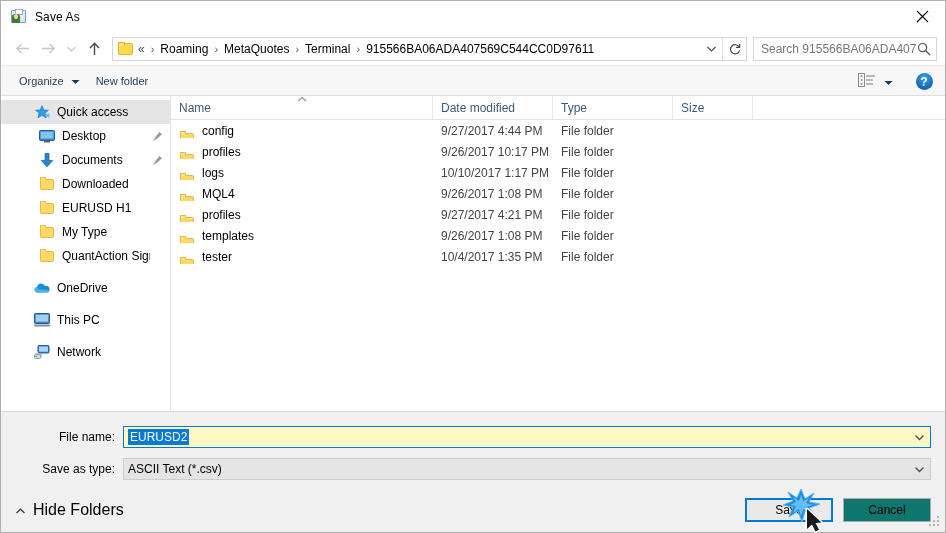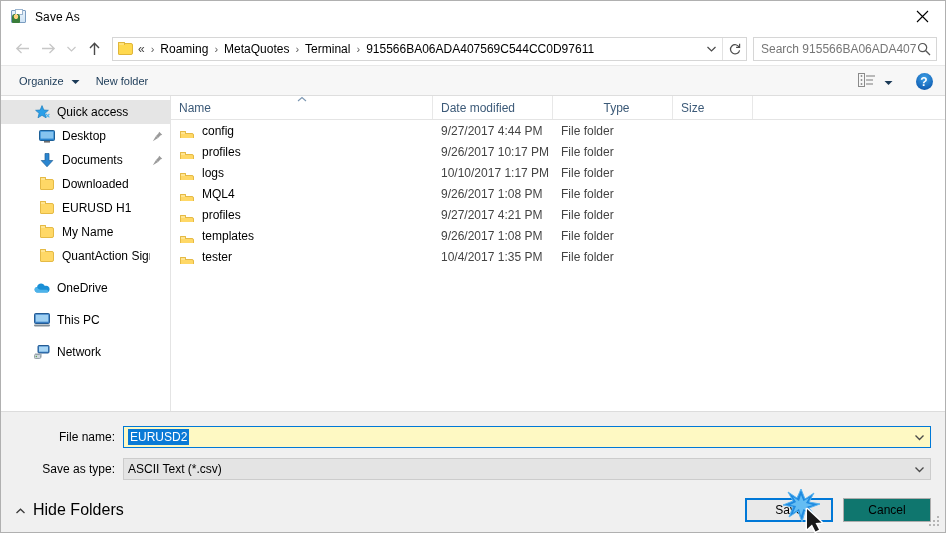--- a/index.html
+++ b/index.html
@@ -437,21 +437,21 @@
           <span class="ni-label">EURUSD H1</span>
           <span class="pin"></span>
         </div>
         <div class="nav-item ind-1">
           <span class="ni-icon">
             <span class="folder-ico">
               <span class="fb"></span>
               <span class="ft"></span>
             </span>
           </span>
-          <span class="ni-label">My Name</span>
+          <span class="ni-label">My Type</span>
           <span class="pin"></span>
         </div>
         <div class="nav-item ind-1">
           <span class="ni-icon">
             <span class="folder-ico">
               <span class="fb"></span>
               <span class="ft"></span>
             </span>
           </span>
           <span class="ni-label">QuantAction Signal</span>
@@ -499,21 +499,21 @@
       <div class="col-headers" id="col-headers">
           <div class="col-h" style="width: 262px; flex: 0 0 262px;">
             <span>Name</span>
             <span class="sortcaret"><svg width="11" height="7" viewBox="0 0 11 7">
                 <path d="M1.5 5 L5.5 1.5 L9.5 5" stroke="#7d98b3" stroke-width="1.1" fill="none"></path>
               </svg></span>
           </div>
           <div class="col-h" style="width: 120px; flex: 0 0 120px;">
             <span>Date modified</span>
           </div>
-          <div class="col-h" style="width: 120px; flex: 0 0 120px; justify-content: center;">
+          <div class="col-h" style="width: 120px; flex: 0 0 120px;">
             <span>Type</span>
           </div>
           <div class="col-h" style="width: 80px; flex: 0 0 80px;">
             <span>Size</span>
           </div>
         </div>
       <div class="rows" id="rows">
           <div class="row">
             <div class="cell name" style="flex: 0 0 262px;">
               <span class="fico"><span class="folder-ico"><span class="fb"></span><span class="ft"></span></span></span>

